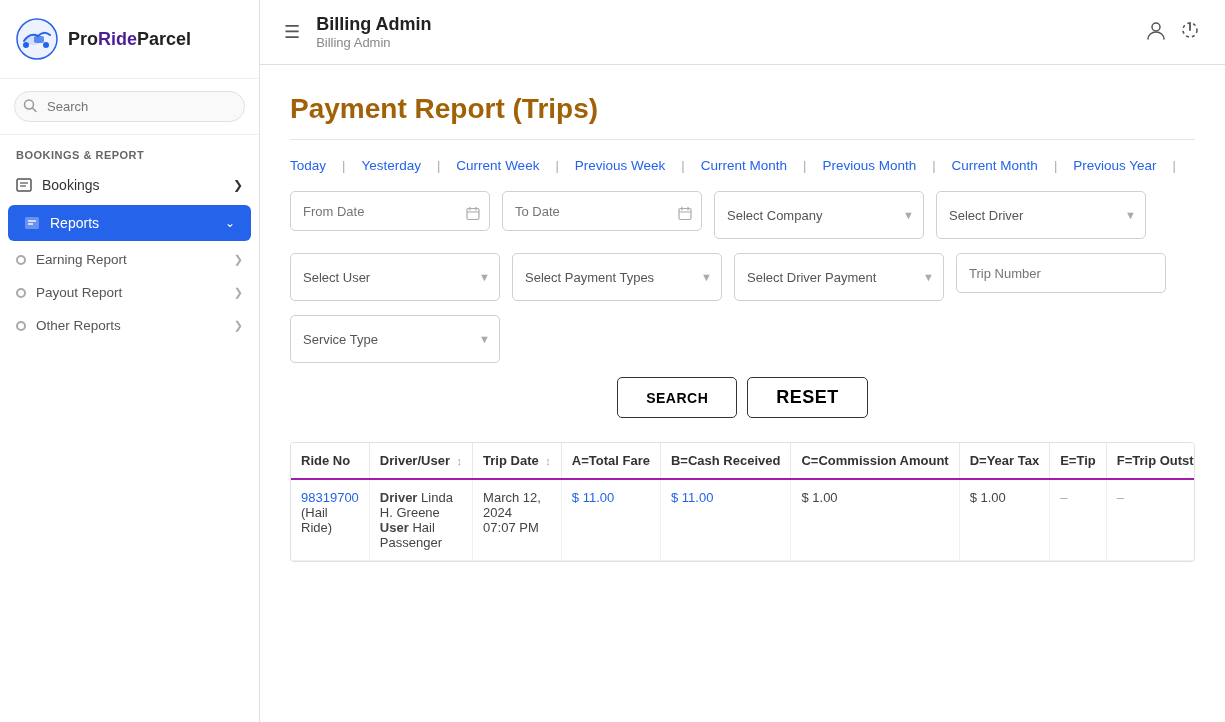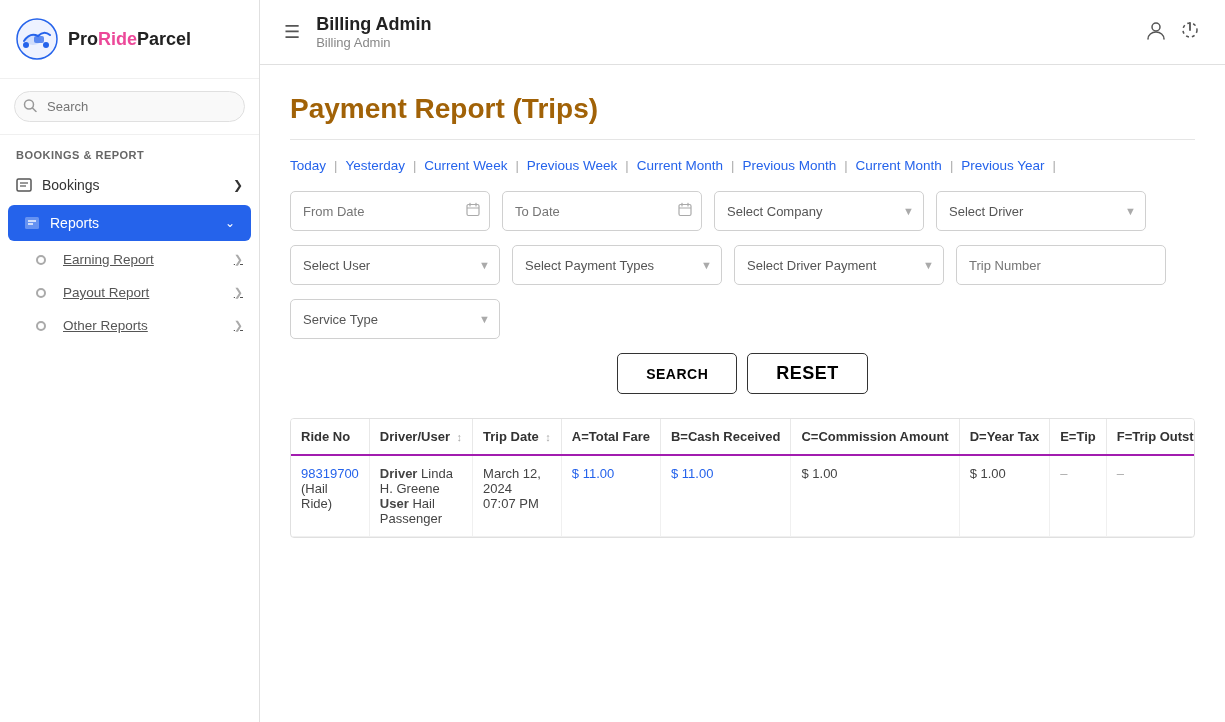--- a/index.html
+++ b/index.html
@@ -22,21 +22,21 @@
       gap: 10px;
       padding: 18px 16px;
       border-bottom: 1px solid #f0f0f0;
     }
     .logo-icon {
       width: 42px;
       height: 42px;
     }
     .logo-text { font-size: 18px; font-weight: 700; }
     .logo-text .pro { color: #222; }
-    .logo-text .ride { color: #ec4899; }
+    .logo-text .ride { color: #4c1d95; }
 
     .sidebar-search {
       padding: 12px 14px;
       border-bottom: 1px solid #f0f0f0;
     }
     .sidebar-search input {
       width: 100%;
       padding: 7px 12px 7px 32px;
       border: 1px solid #e0e0e0;
       border-radius: 20px;
@@ -74,26 +74,25 @@
       background: #2563eb;
       color: #fff;
       border-radius: 6px;
       margin: 2px 8px;
     }
     .sidebar-item .arrow { margin-left: auto; font-size: 12px; }
 
     .sub-item {
       display: flex;
       align-items: center;
-      gap: 17px;
-      padding: 9px 16px 9px 36px;
+      gap: 10px;
+      padding: 9px 16px 9px 16px;
       cursor: pointer;
       color: #555;
       font-size: 13.5px;
-      text-decoration: underline;
     }
     .sub-item.active-sub { color: #2563eb; font-weight: 600; }
 
     .dot {
       width: 10px; height: 10px;
       border-radius: 50%;
       border: 2px solid #aaa;
       display: inline-block;
       flex-shrink: 0;
     }
@@ -135,21 +134,21 @@
       font-size: 28px;
       font-weight: 700;
       color: #a16207;
       margin-bottom: 14px;
     }
     .divider { border: none; border-top: 1px solid #e5e5e5; margin-bottom: 18px; }
 
     .date-filters {
       display: flex;
       align-items: center;
-      gap: 0;
+      gap: 8px;
       margin-bottom: 18px;
       flex-wrap: wrap;
     }
     .date-filter-link {
       color: #2563eb;
       cursor: pointer;
       font-size: 13.5px;
       padding: 0 8px;
       text-decoration: none;
     }
@@ -192,21 +191,21 @@
     }
     .select-wrap select {
       width: 100%;
       border: 1px solid #d0d0d0;
       border-radius: 5px;
       padding: 8px 30px 8px 12px;
       font-size: 13px;
       color: #555;
       background: #fff;
       outline: none;
-      height: 40px;
+      height: 48px;
       appearance: none;
       cursor: pointer;
     }
     .select-wrap .sel-arrow {
       position: absolute;
       right: 10px;
       top: 50%;
       transform: translateY(-50%);
       color: #aaa;
       pointer-events: none;

